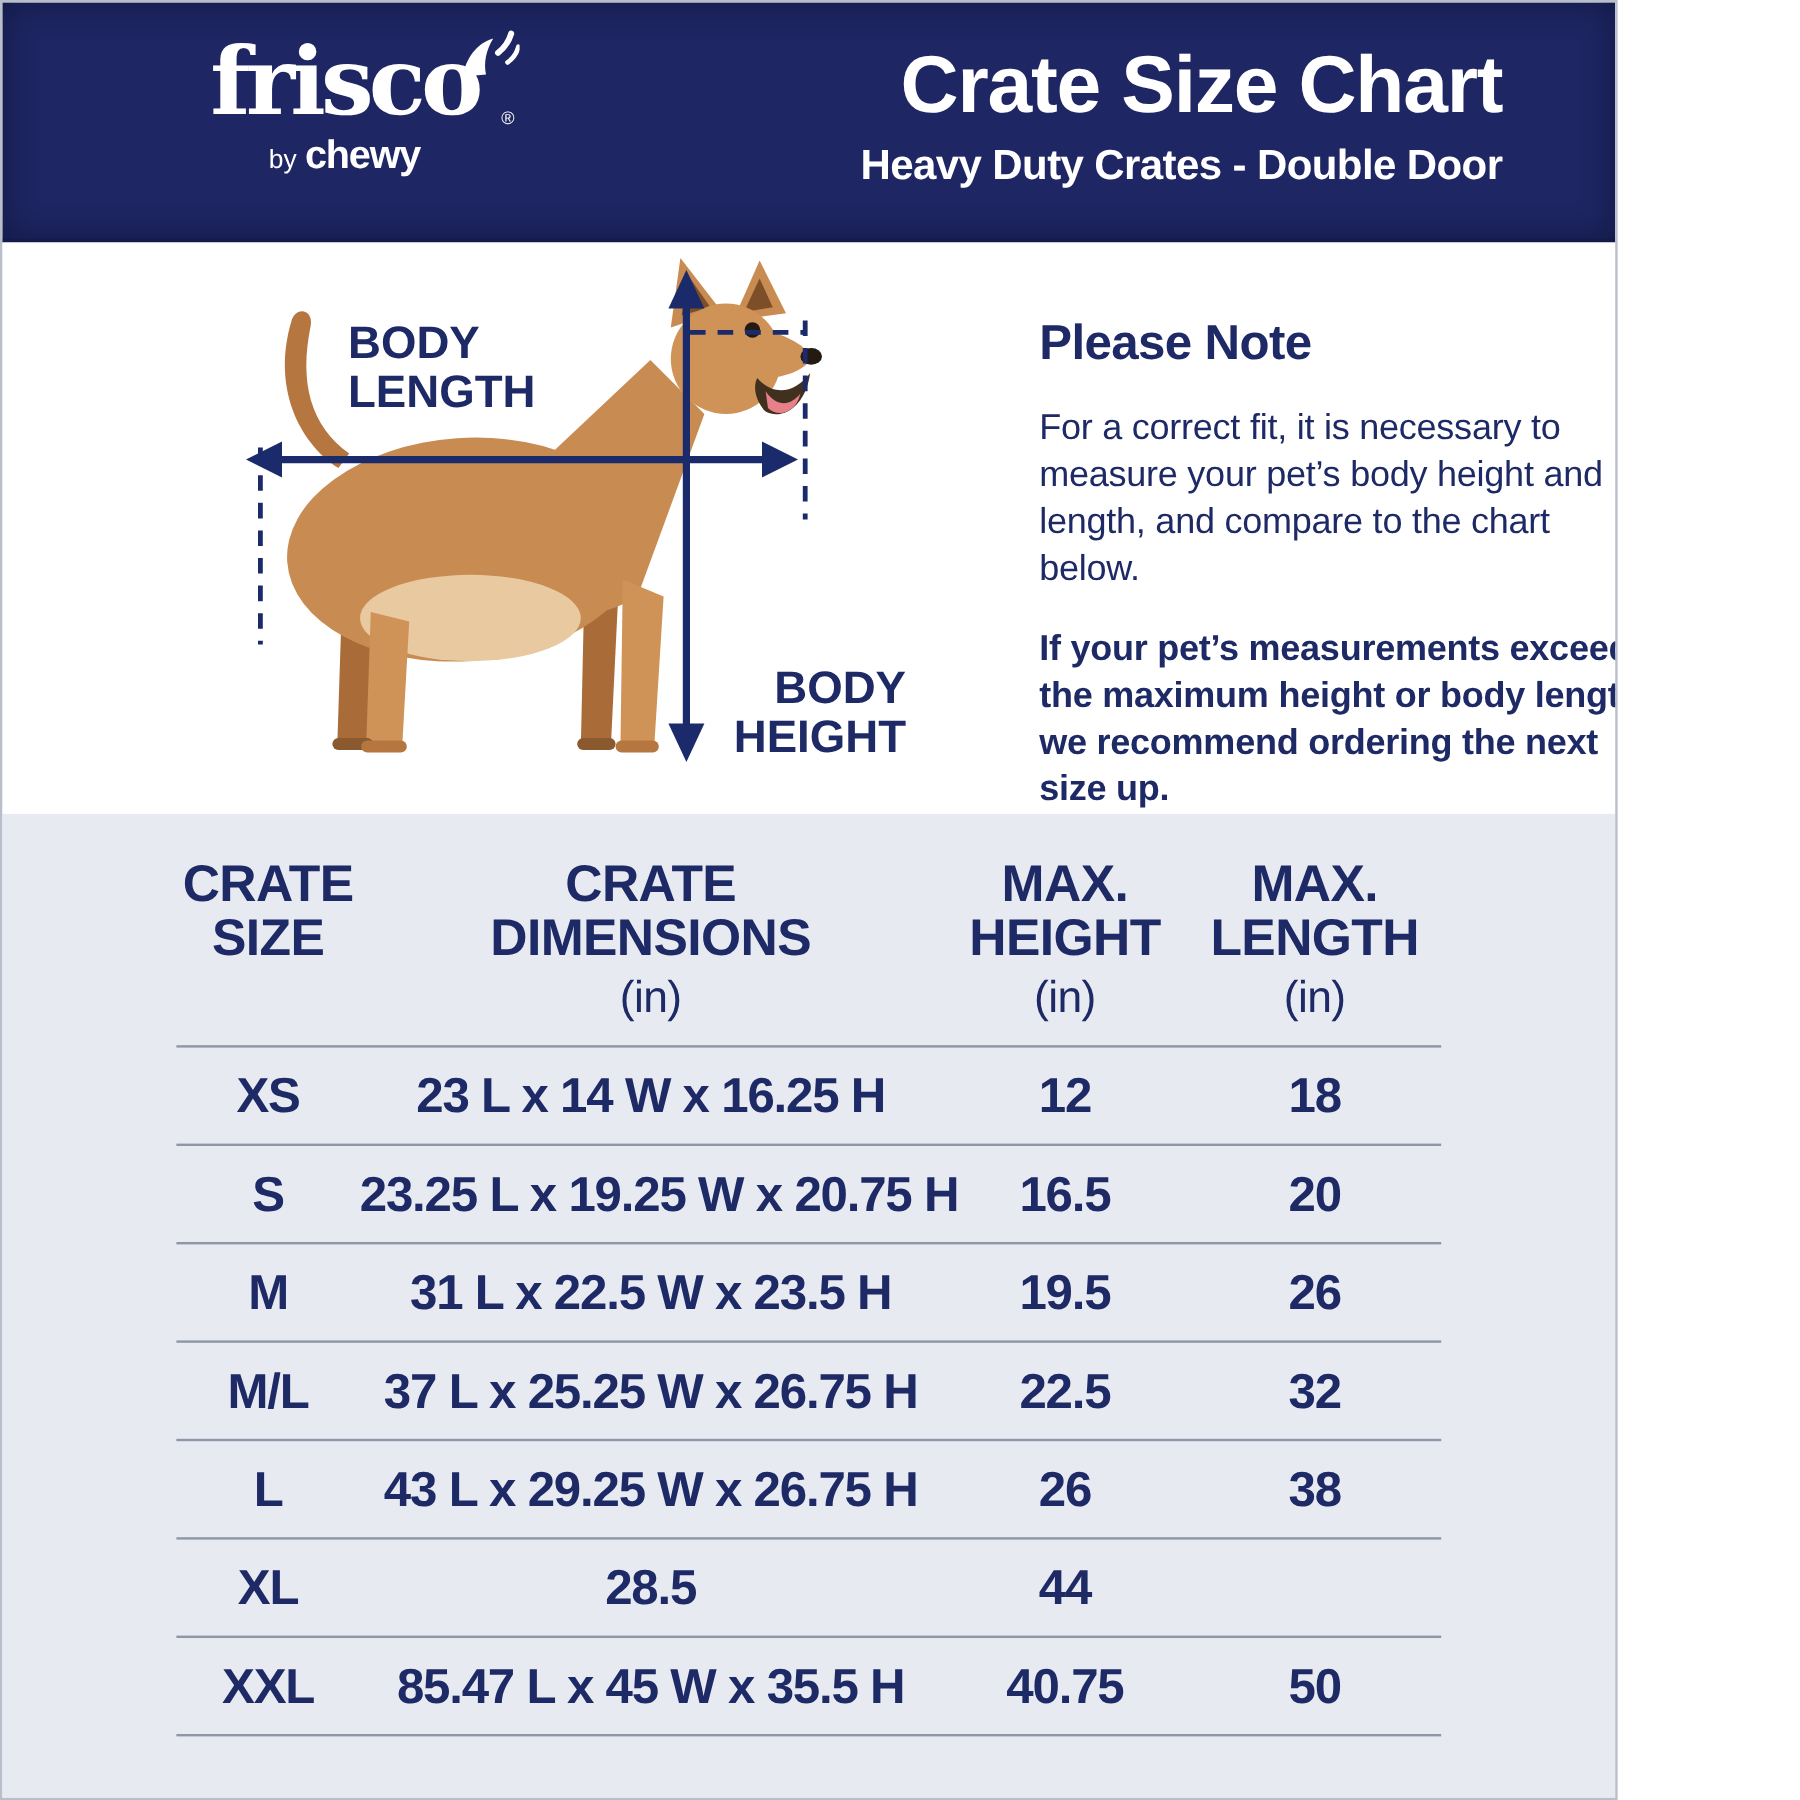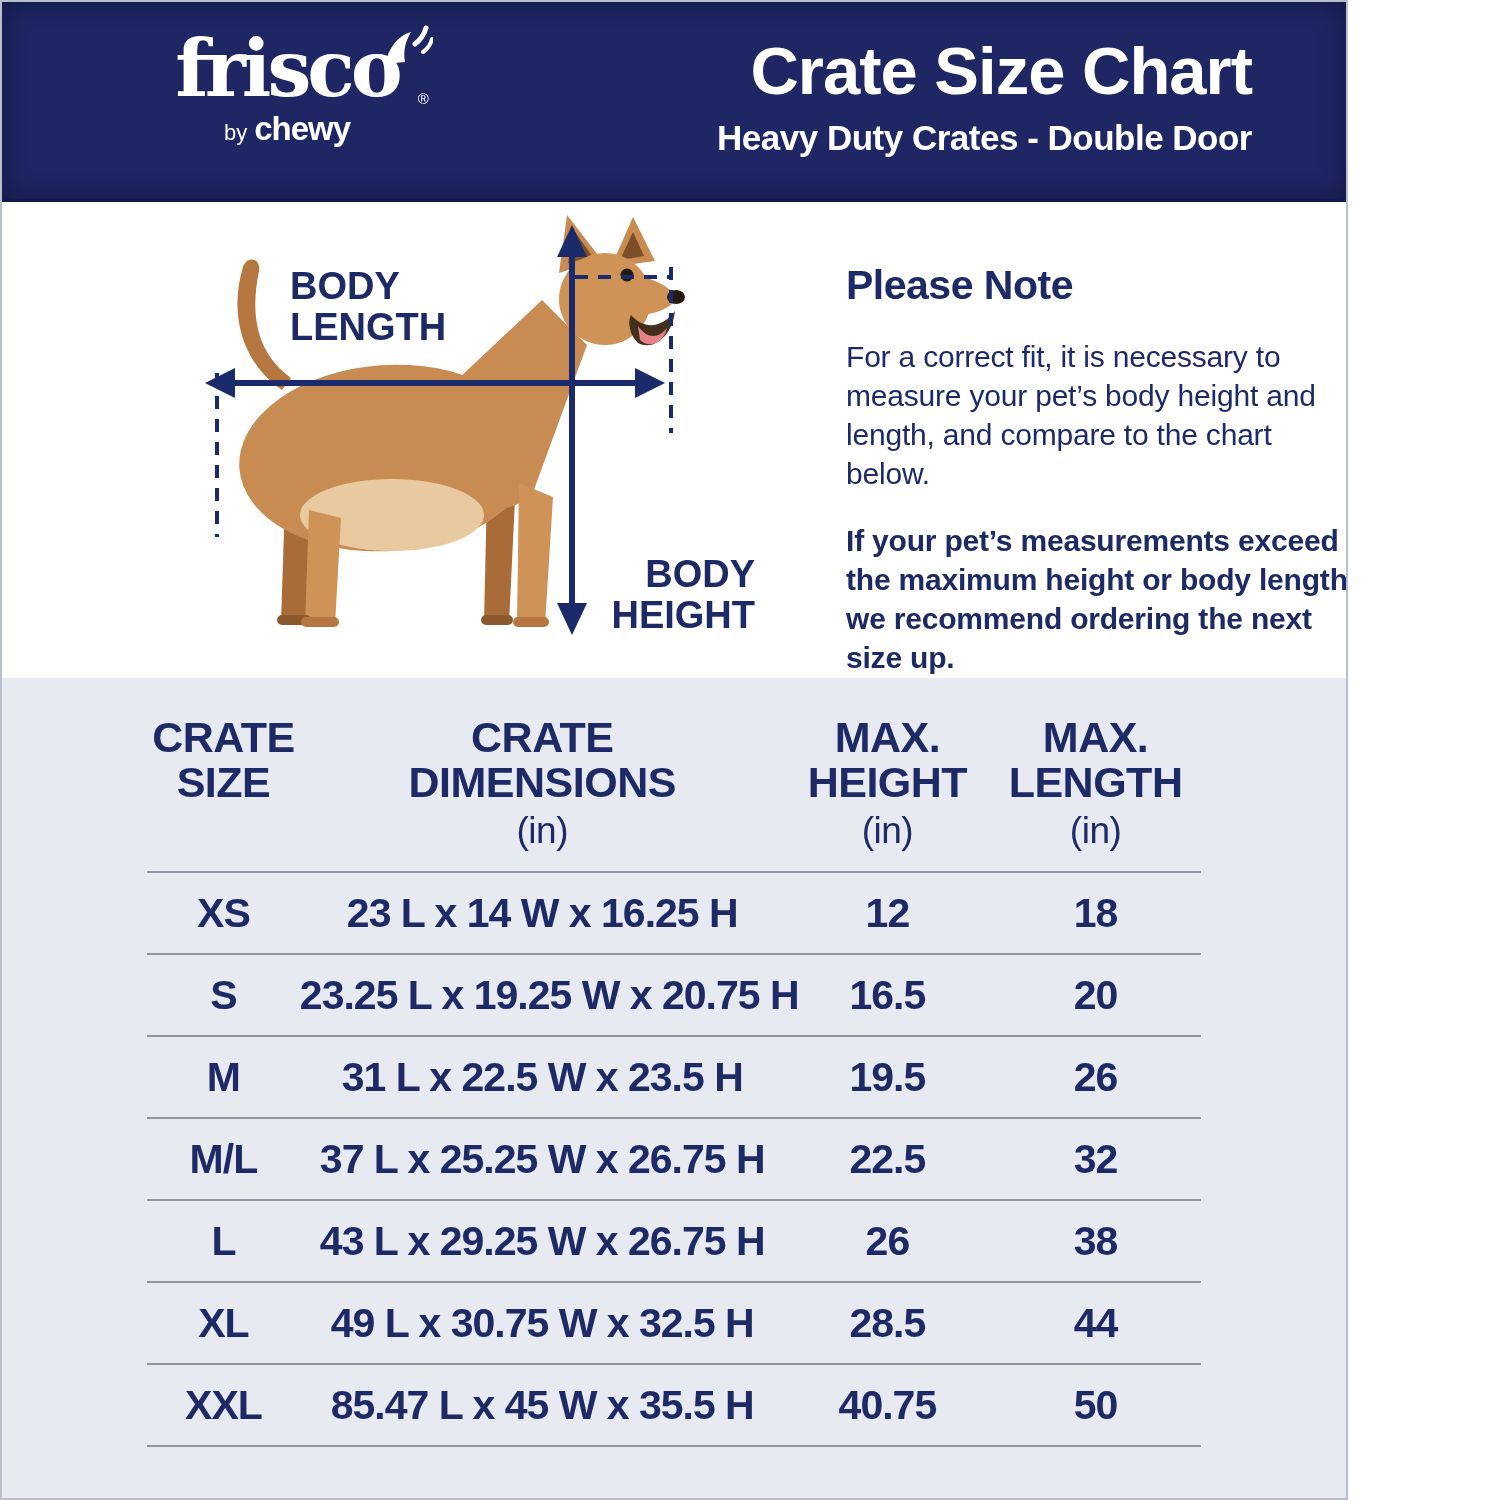--- a/index.html
+++ b/index.html
@@ -47,21 +47,21 @@
 
   
   .measure{position:relative;height:476px;background:var(--white);}
   .dog{position:absolute;left:185px;top:13px;width:520px;height:430px;}
   .mlabel{
     position:absolute;font-weight:700;font-size:38px;line-height:1.08;
     color:var(--ink);letter-spacing:0;
   }
   .bl{left:288px;top:64px;width:200px;text-align:left;}
   .bh{left:563px;top:352px;width:190px;text-align:right;}
-  .note{position:absolute;left:844px;top:60px;width:512px;}
+  .note{position:absolute;left:864px;top:60px;width:512px;}
   .note-h{font-size:41px;font-weight:700;letter-spacing:-0.5px;}
   .note-p{margin-top:28px;font-size:30px;line-height:1.3;font-weight:400;letter-spacing:-0.2px;}
   .note-p.bold{font-weight:700;}
 
   
   .tbl{height:824px;background:var(--panel);padding:36px 145px 0 145px;}
   .row{display:grid;grid-template-columns:14.5% 46% 19.5% 20%;}
   .thead{border-bottom:2px solid var(--sep);padding-bottom:22px;}
   .th{text-align:center;font-weight:700;font-size:43px;line-height:1.0;letter-spacing:-0.5px;}
   .th .l{margin-top:2px;}
@@ -213,21 +213,20 @@
       <div class="cell">32</div>
     </div>
     <div class="row body">
       <div class="cell">L</div>
       <div class="cell">43 L x 29.25 W x 26.75 H</div>
       <div class="cell">26</div>
       <div class="cell">38</div>
     </div>
     <div class="row body">
       <div class="cell">XL</div>
-      <div class="cell">49 L x 30.75 W x 32.5 H</div>
       <div class="cell">28.5</div>
       <div class="cell">44</div>
     </div>
     <div class="row body">
       <div class="cell">XXL</div>
       <div class="cell">85.47 L x 45 W x 35.5 H</div>
       <div class="cell">40.75</div>
       <div class="cell">50</div>
     </div>
 

